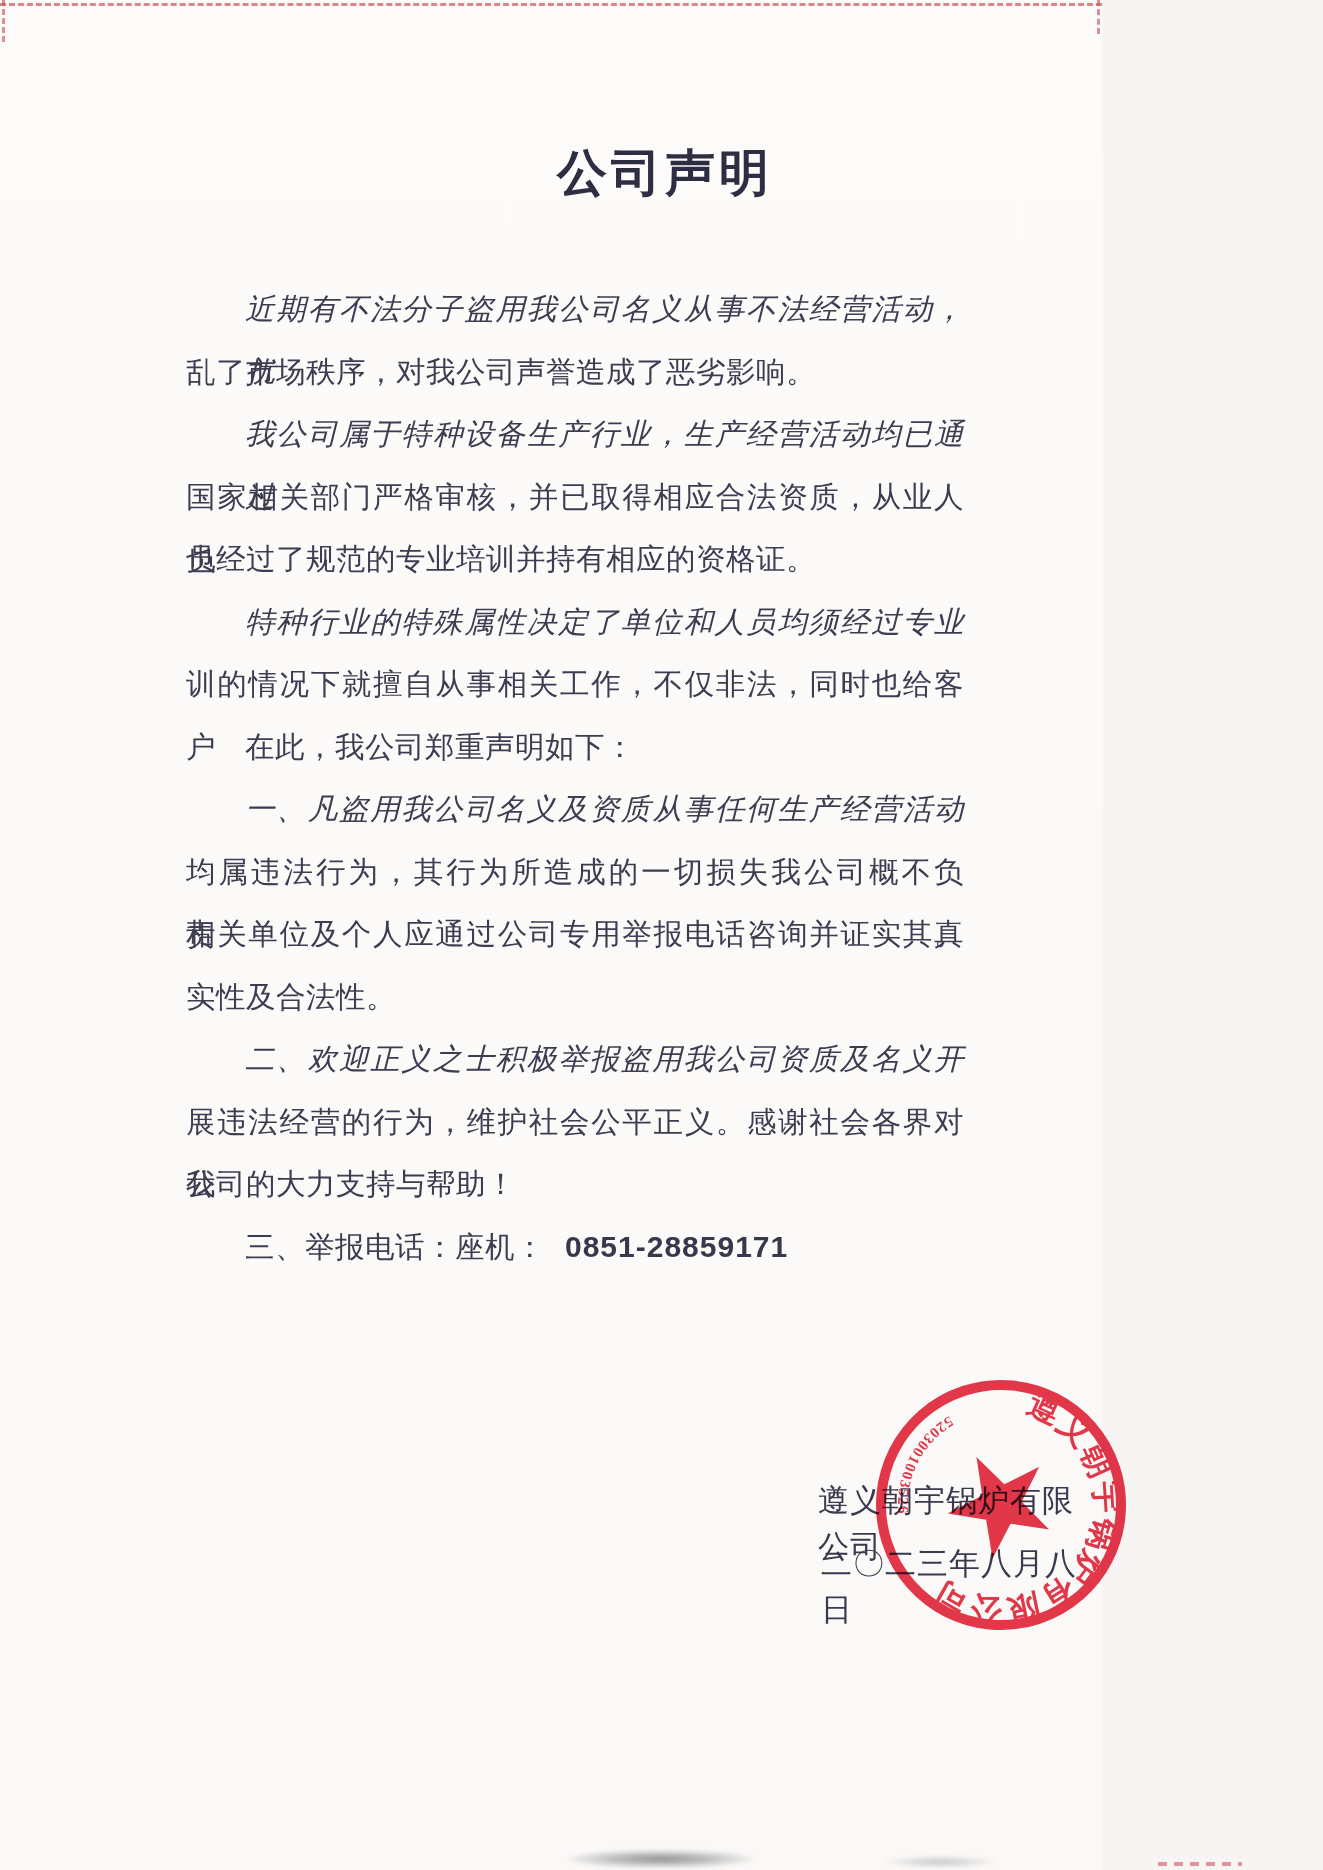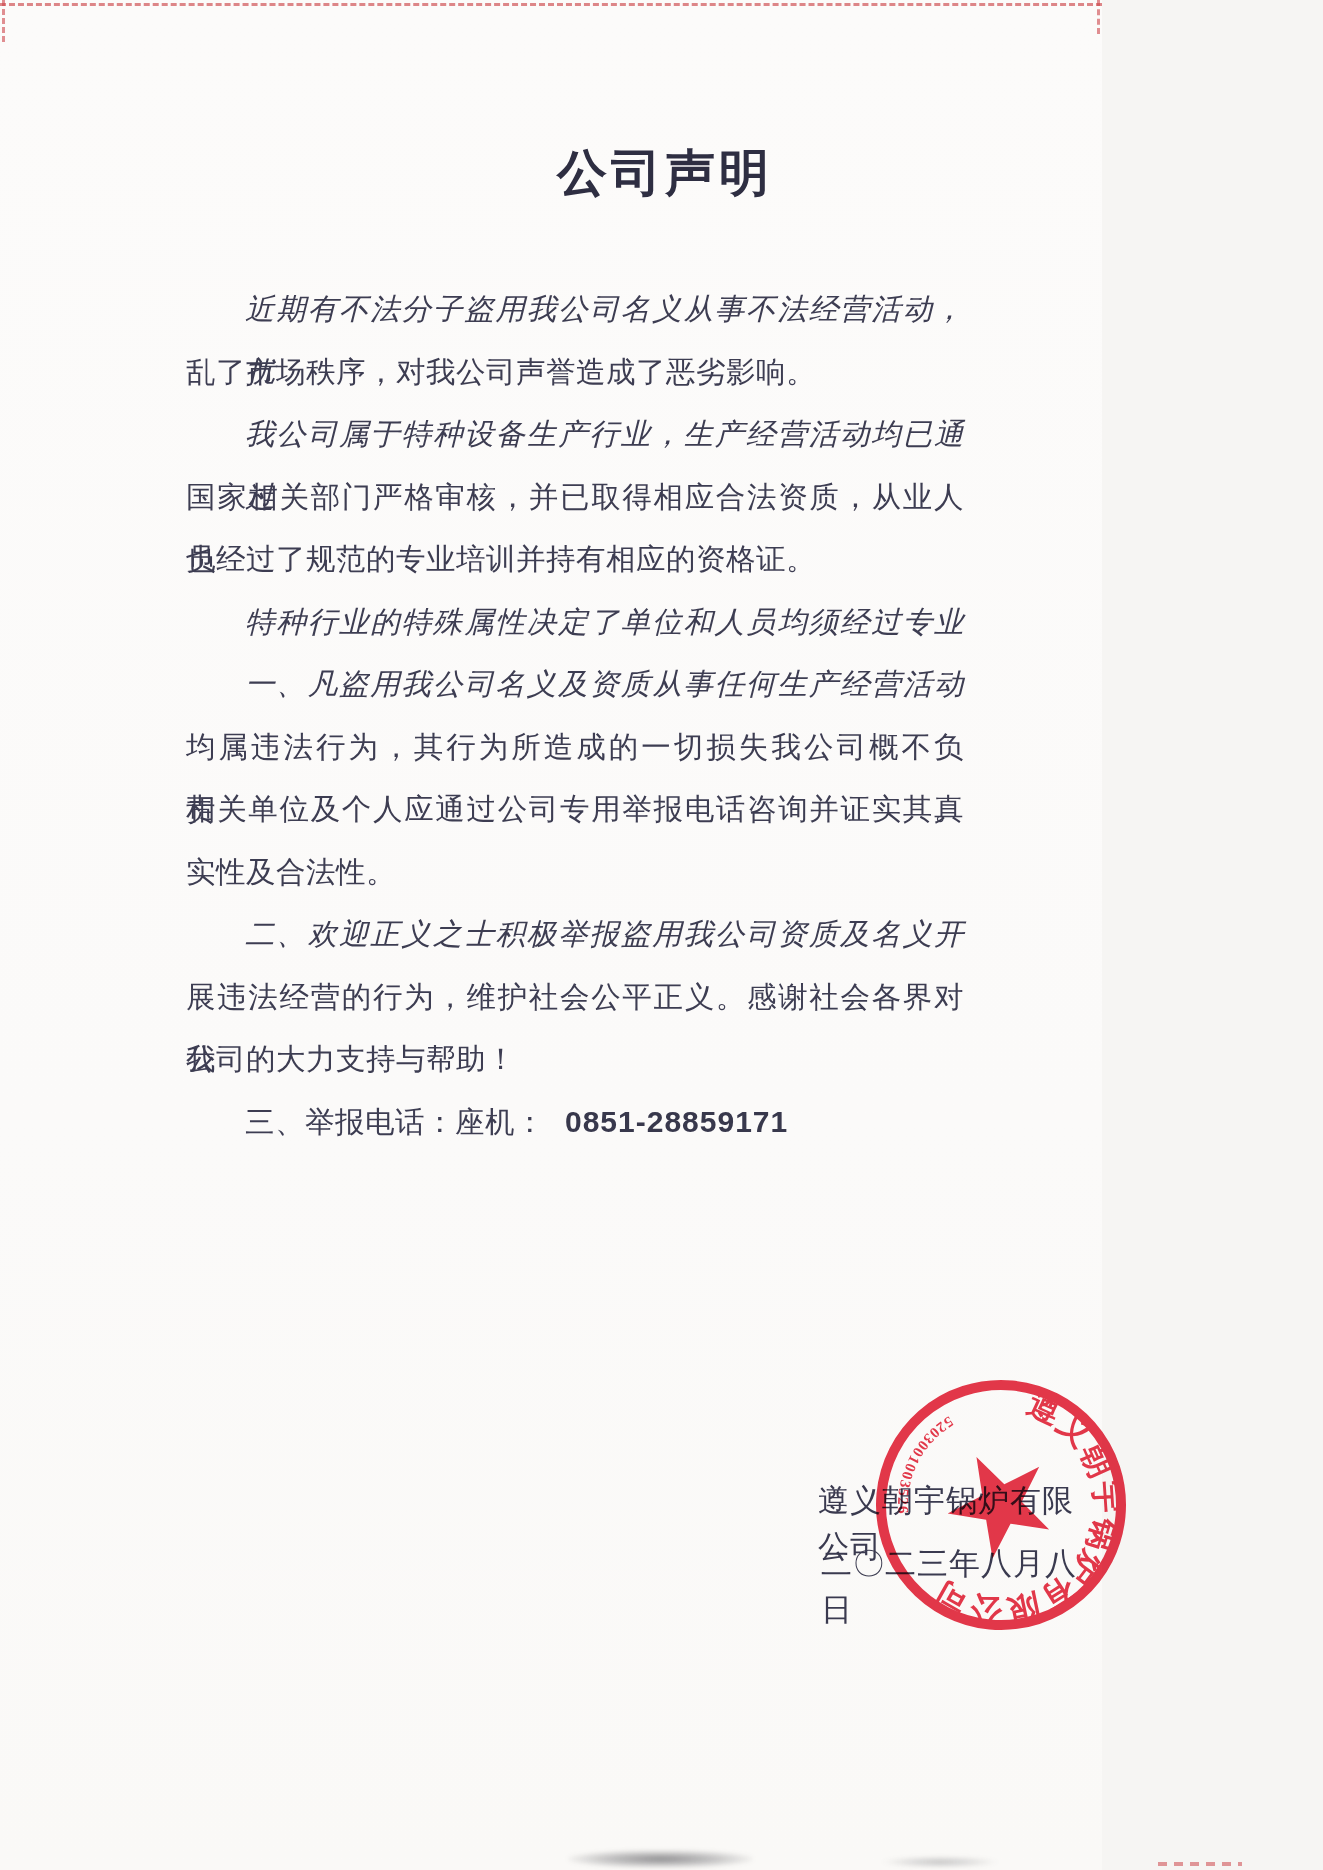--- a/index.html
+++ b/index.html
@@ -80,21 +80,23 @@
   <div class="body-text">
 
     <div class="line indent fill">近期有不法分子盗用我公司名义从事不法经营活动，扰</div>
     <div class="line">乱了市场秩序，对我公司声誉造成了恶劣影响。</div>
 
     <div class="line indent fill">我公司属于特种设备生产行业，生产经营活动均已通过</div>
     <div class="line fill">国家相关部门严格审核，并已取得相应合法资质，从业人员</div>
     <div class="line">也经过了规范的专业培训并持有相应的资格证。</div>
 
     <div class="line indent fill">特种行业的特殊属性决定了单位和人员均须经过专业</div>
+    <div class="line fill">训的情况下就擅自从事相关工作，不仅非法，同时也给客户</div>
 
+    <div class="line indent">在此，我公司郑重声明如下：</div>
 
     <div class="line indent fill">一、凡盗用我公司名义及资质从事任何生产经营活动</div>
     <div class="line fill">均属违法行为，其行为所造成的一切损失我公司概不负责。</div>
     <div class="line fill">相关单位及个人应通过公司专用举报电话咨询并证实其真</div>
     <div class="line">实性及合法性。</div>
 
     <div class="line indent fill">二、欢迎正义之士积极举报盗用我公司资质及名义开</div>
     <div class="line fill">展违法经营的行为，维护社会公平正义。感谢社会各界对我</div>
     <div class="line">公司的大力支持与帮助！</div>
 

